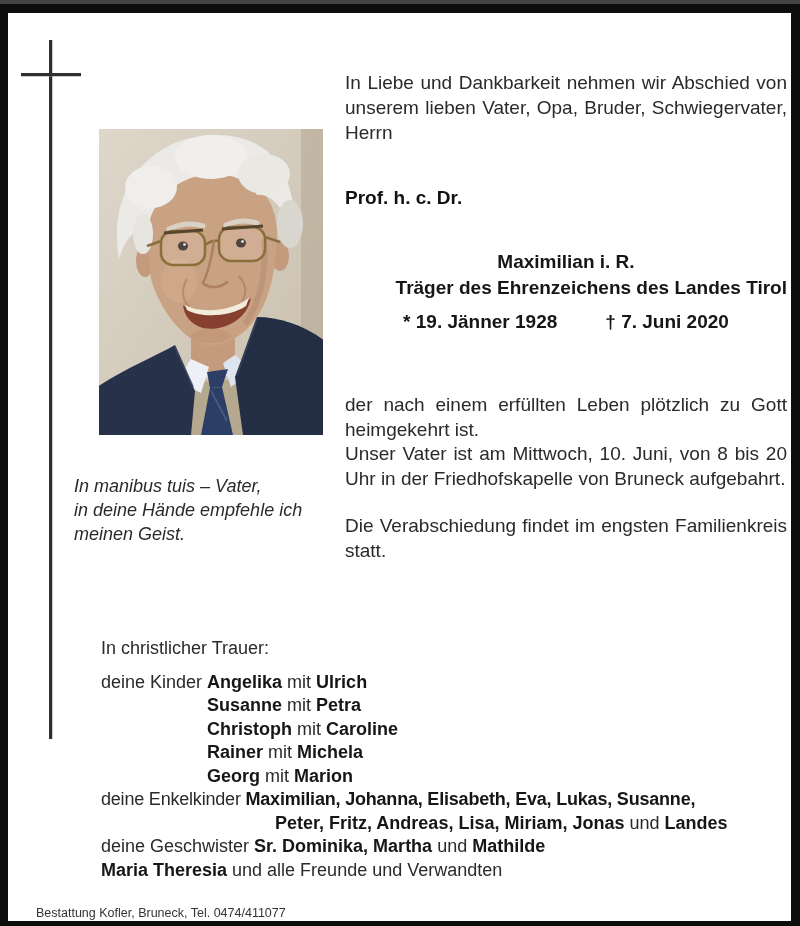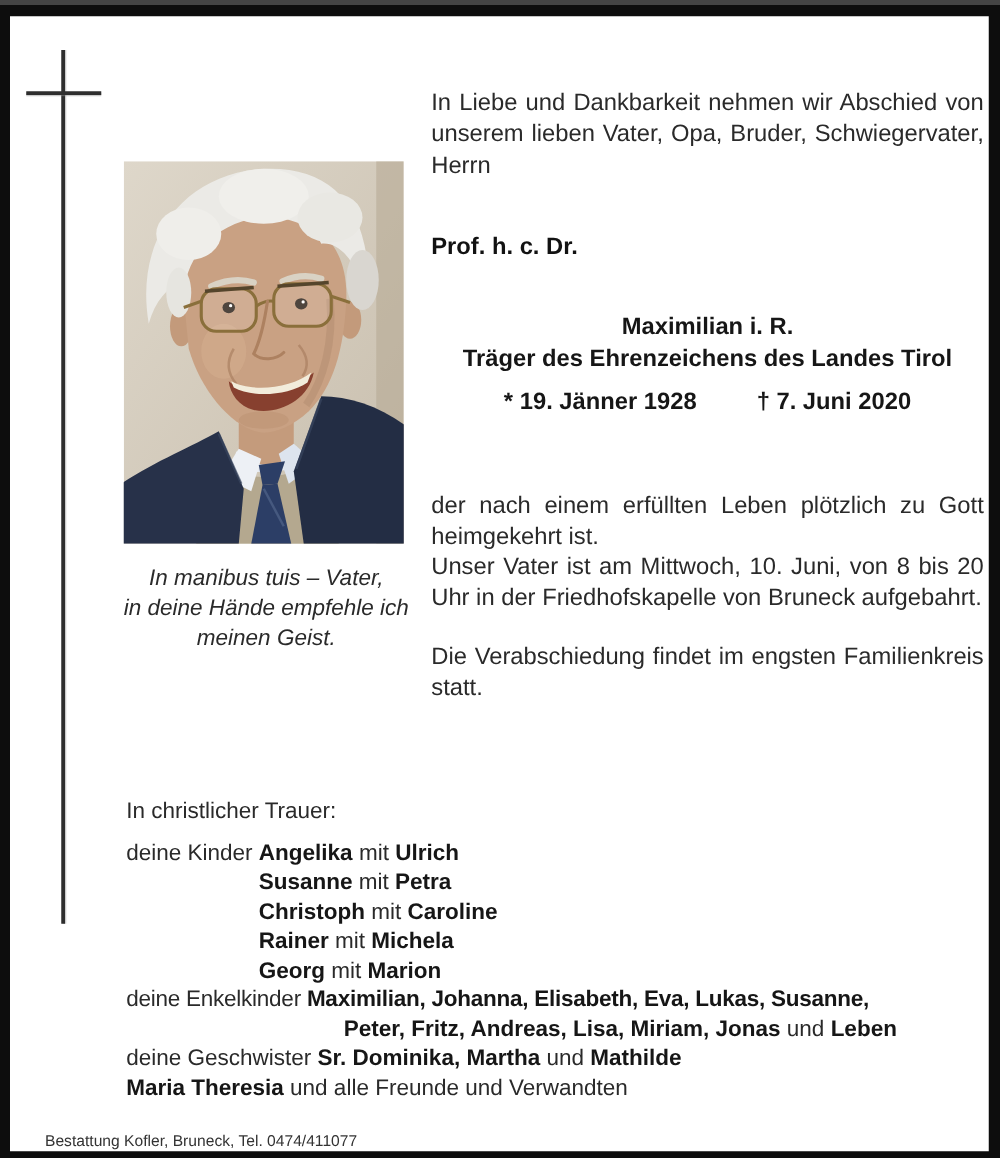--- a/index.html
+++ b/index.html
@@ -16,29 +16,29 @@
   
   #photo{position:absolute;left:91px;top:116px;width:224px;height:306px;}
   
   .rc{position:absolute;left:337px;width:442px;font-size:19px;line-height:25px;color:#2a2a2a;}
   .just{text-align:justify;}
   #intro{top:38px;}
   #nameline{top:172px;display:flex;align-items:baseline;justify-content:flex-start;gap:9px;white-space:nowrap;}
   .name-prefix{font-weight:bold;font-size:19px;color:#121212;}
   .name-big{font-weight:bold;font-size:29px;letter-spacing:-0.3px;color:#0e0e0e;}
   #role{top:236px;text-align:center;font-weight:bold;color:#161616;}
-  #honor{top:262px;text-align:center;font-weight:bold;color:#161616;}
+  #honor{top:262px;text-align:right;font-weight:bold;color:#161616;}
   #dates{top:296px;display:flex;justify-content:center;gap:48px;font-weight:bold;color:#161616;}
   #p1{top:360px;}
   #p2{top:409px;}
   #p3{top:481px;}
   #places{top:545px;width:452px;line-height:26px;}
   #places .spread{letter-spacing:2.5px;}
   
-  #verse{position:absolute;left:66px;top:437px;width:278px;text-align:center;
+  #verse{position:absolute;left:66px;top:461px;width:278px;
     font-style:italic;font-size:18px;line-height:24px;white-space:pre-line;color:#2a2a2a;}
   
   #mourning{position:absolute;left:93px;top:624px;width:698px;font-size:18px;line-height:23.5px;color:#2a2a2a;}
   #mourning .heading{margin-bottom:10px;}
   #mourning b{font-weight:bold;color:#161616;}
   .indent-child{padding-left:106px;}
   .indent-enkel{padding-left:174px;}
   .tight{letter-spacing:-0.2px;}
   
   #footer{position:absolute;left:28px;top:893px;font-size:12.5px;color:#333;}
@@ -145,21 +145,21 @@
 meinen Geist.</div>
 
     <div id="mourning">
       <div class="heading">In christlicher Trauer:</div>
       <div><span>deine Kinder </span><b>Angelika</b><span> mit </span><b>Ulrich</b></div>
       <div class="indent-child"><b>Susanne</b><span> mit </span><b>Petra</b></div>
       <div class="indent-child"><b>Christoph</b><span> mit </span><b>Caroline</b></div>
       <div class="indent-child"><b>Rainer</b><span> mit </span><b>Michela</b></div>
       <div class="indent-child"><b>Georg</b><span> mit </span><b>Marion</b></div>
       <div class="tight"><span>deine Enkelkinder </span><b>Maximilian, Johanna, Elisabeth, Eva, Lukas, Susanne,</b></div>
-      <div class="indent-enkel"><b>Peter, Fritz, Andreas, Lisa, Miriam, Jonas</b><span> und </span><b>Leben</b></div>
+      <div class="indent-enkel"><b>Peter, Fritz, Andreas, Lisa, Miriam, Jonas</b><span> und </span><b>Landes</b></div>
       <div><span>deine Geschwister </span><b>Sr. Dominika, Martha</b><span> und </span><b>Mathilde</b></div>
       <div><b>Maria Theresia</b><span> und alle Freunde und Verwandten</span></div>
     </div>
 
     <div id="footer">Bestattung Kofler, Bruneck, Tel. 0474/411077</div>
 
   </div>
 </div>
 
 </body></html>

